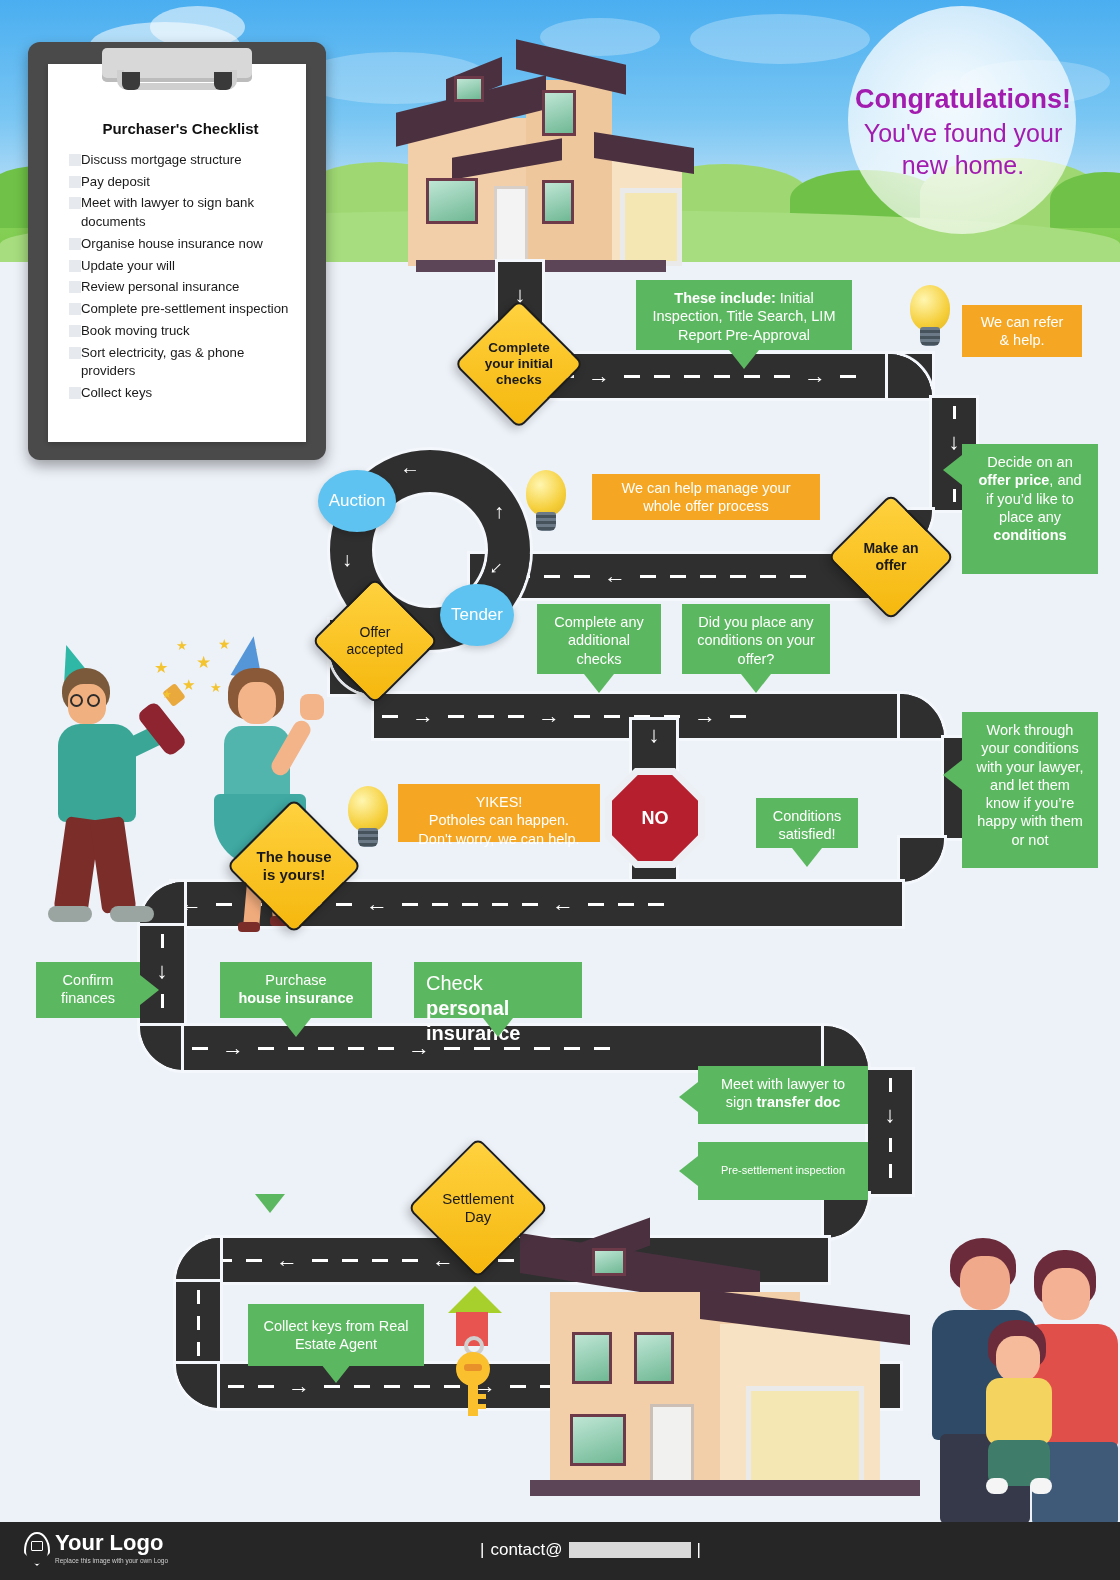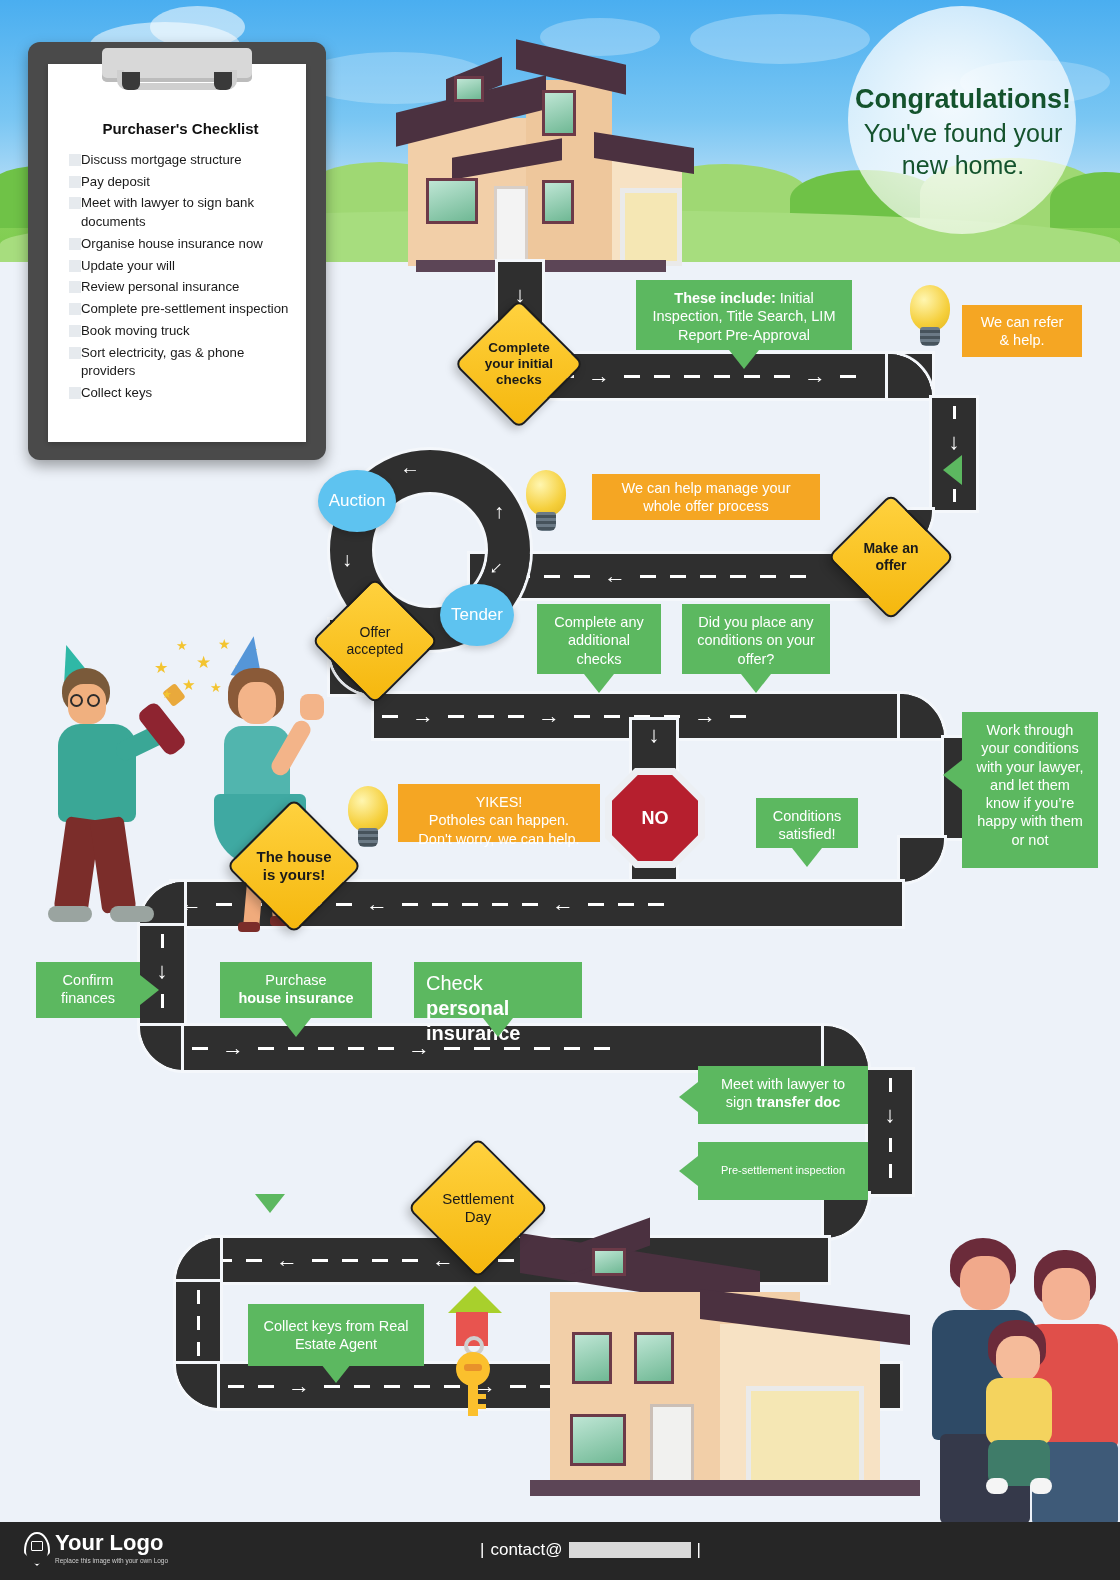--- a/index.html
+++ b/index.html
@@ -71,21 +71,21 @@
   .h-garage { position:absolute; background:#f5e7b4; border:5px solid #eaeaea; }
 
   
   .congrats-bubble {
     position:absolute; left:848px; top:6px; width:228px; height:228px;
     background:radial-gradient(circle at 45% 40%, rgba(255,255,255,.92), rgba(255,255,255,.55));
     border-radius:50%;
   }
   .congrats {
     position:absolute; left:832px; top:82px; width:262px; text-align:center;
-    color:#14532d; line-height:1.28;
+    color:#a21caf; line-height:1.28;
   }
   .congrats .l1 { font-size:27px; font-weight:bold; }
   .congrats .l2 { font-size:25px; }
 
   
   .road { position:absolute; background:#2f2f2f; box-shadow:0 0 0 3px #f4f7fb; }
   .road.h { height:44px; }
   .road.v { width:44px; }
   .corner {
     position:absolute; border:44px solid #2f2f2f; background:transparent;
@@ -612,20 +612,23 @@
   <div class="tip down" style="left:729px;top:350px;"></div>
 
   <div class="bulb" style="left:906px;top:285px;">
     <div class="bulb-g"></div>
       <div class="bulb-b"></div>
   </div>
   <div class="cal orange" style="left:962px;top:305px;width:120px;height:52px;text-align:center;font-size:14.5px;display:flex;align-items:center;justify-content:center;">
     <span>We can refer &amp; help.</span>
   </div>
 
+  <div class="cal green" style="left:962px;top:444px;width:136px;height:130px;text-align:center;font-size:14.5px;">
+    <span>Decide on an </span><b>offer price</b><span>, and if you’d like to place any </span><b>conditions</b>
+  </div>
   <div class="tip left" style="left:943px;top:455px;"></div>
 
   <div class="bulb" style="left:522px;top:470px;">
     <div class="bulb-g"></div>
       <div class="bulb-b"></div>
   </div>
   <div class="cal orange" style="left:592px;top:474px;width:228px;height:46px;text-align:center;font-size:14.5px;display:flex;align-items:center;justify-content:center;">
     <span>We can help manage your whole offer process</span>
   </div>
 

